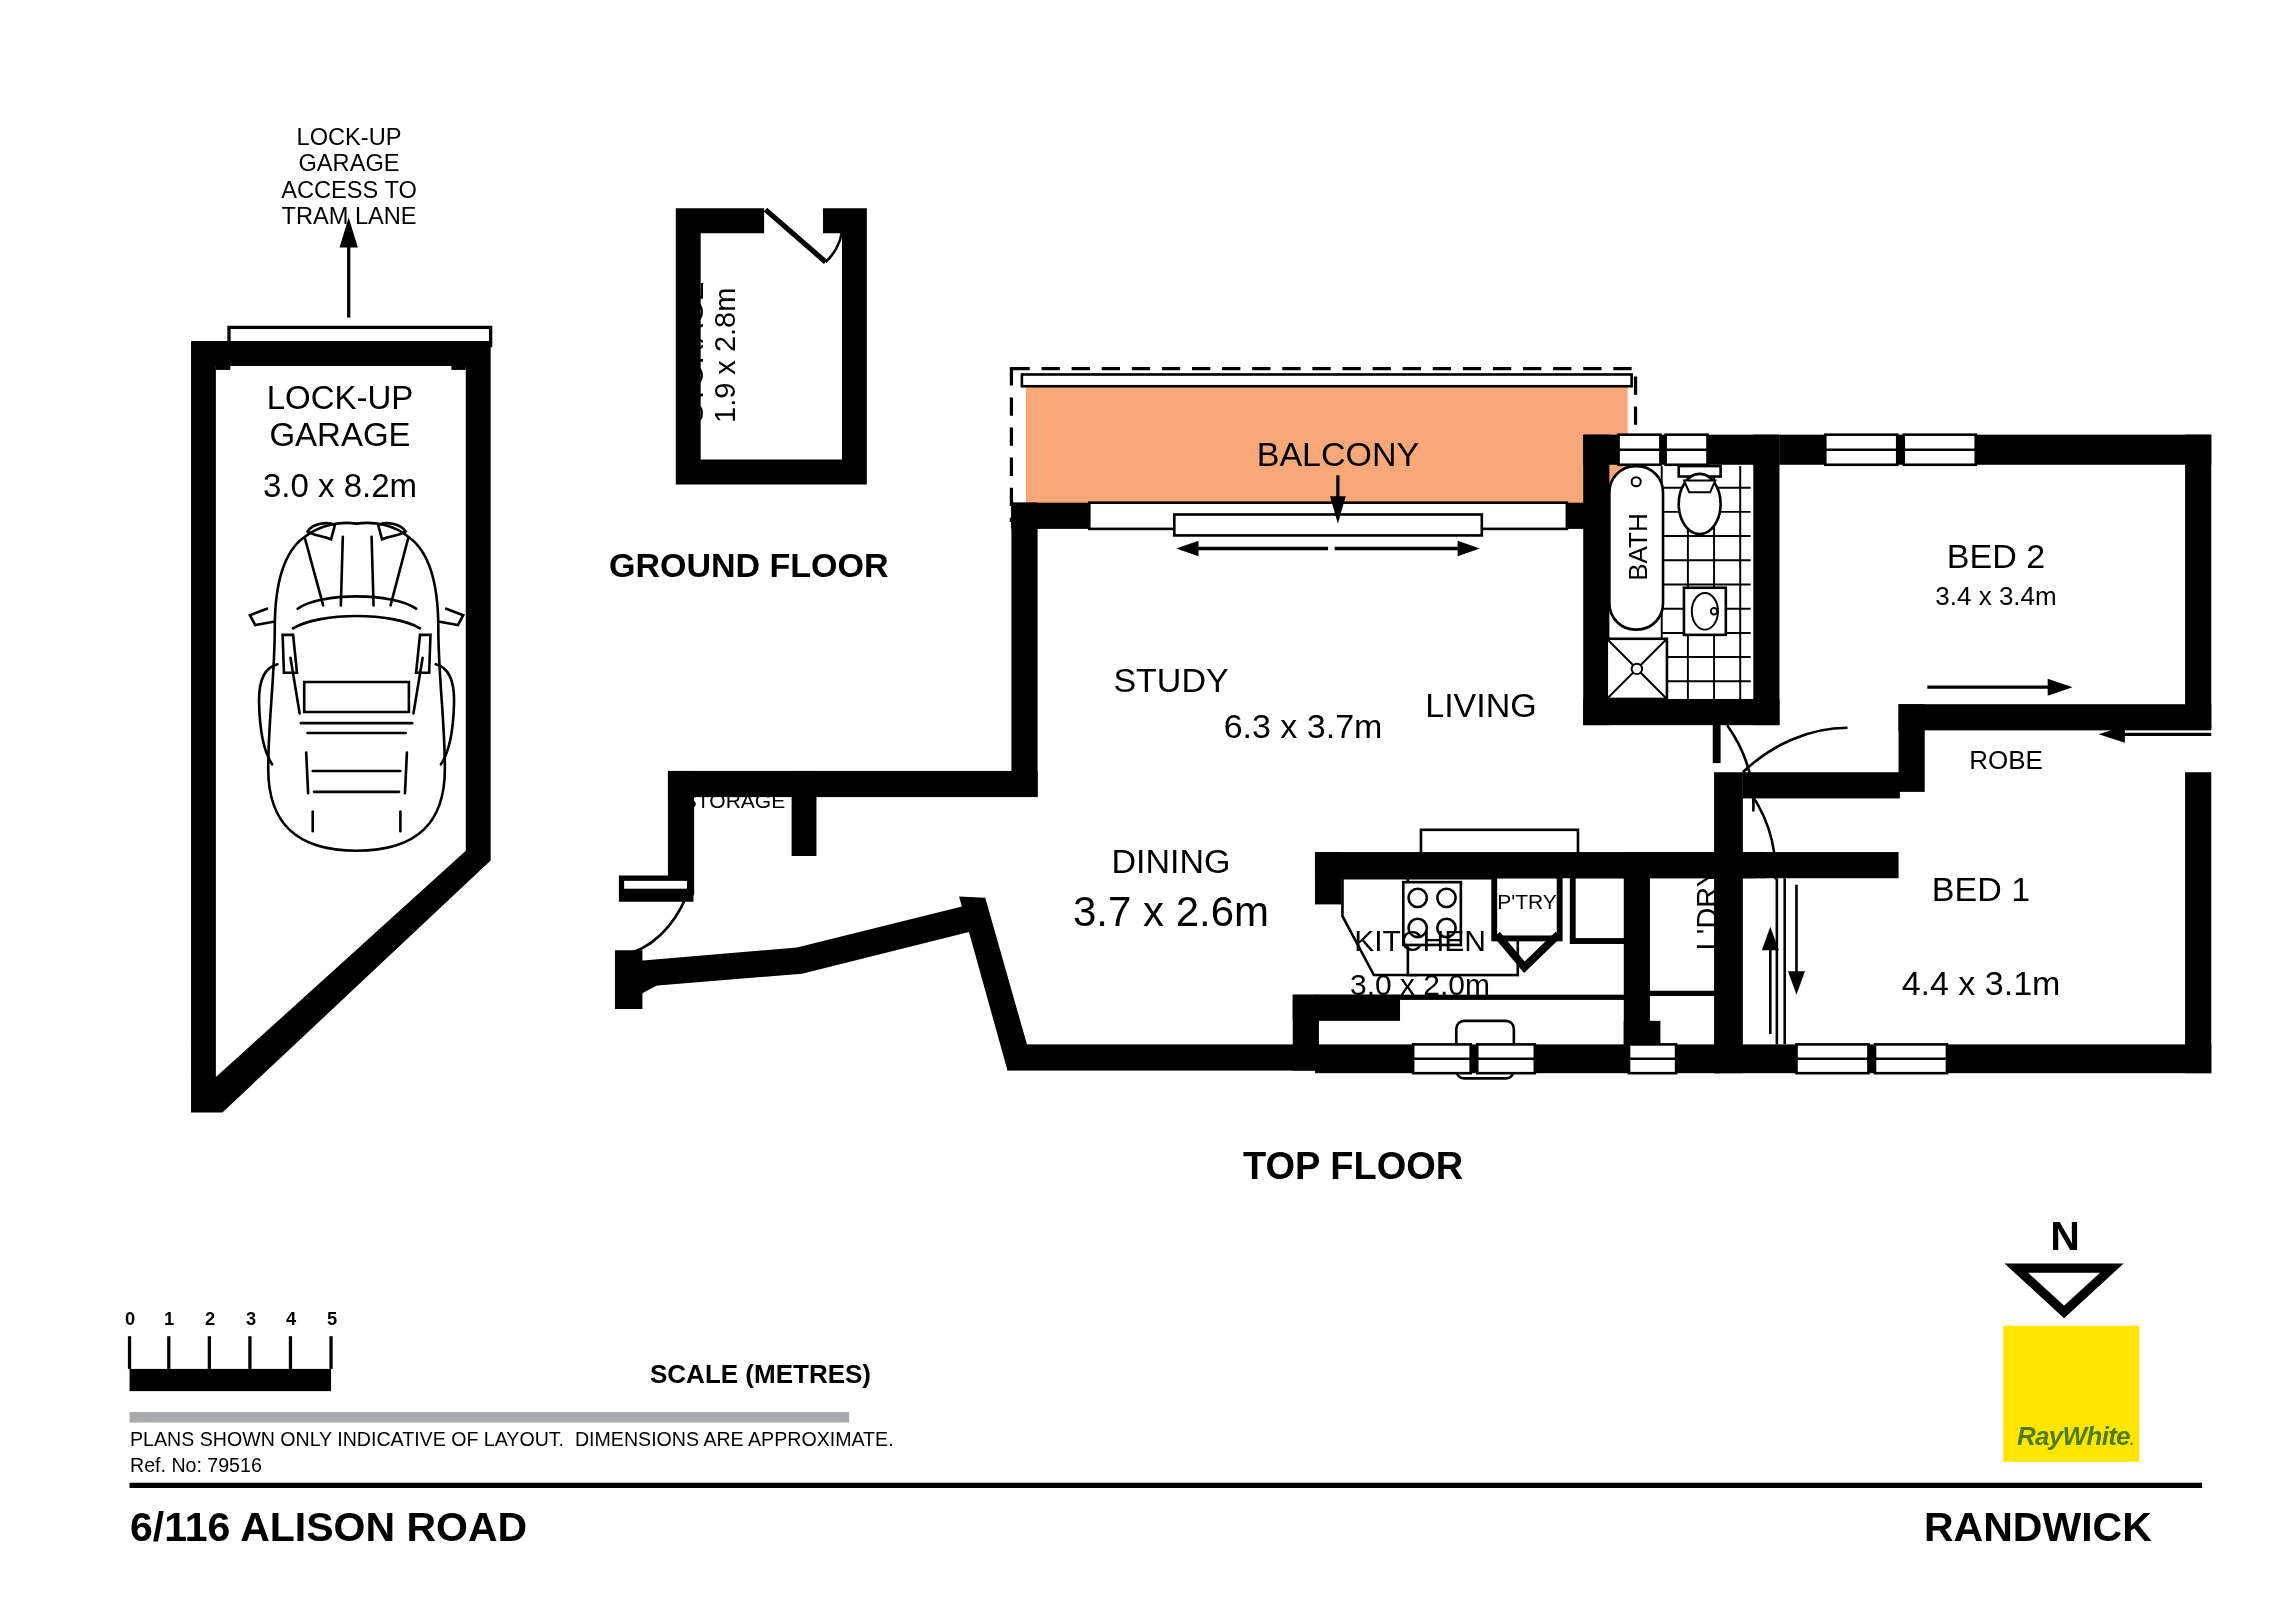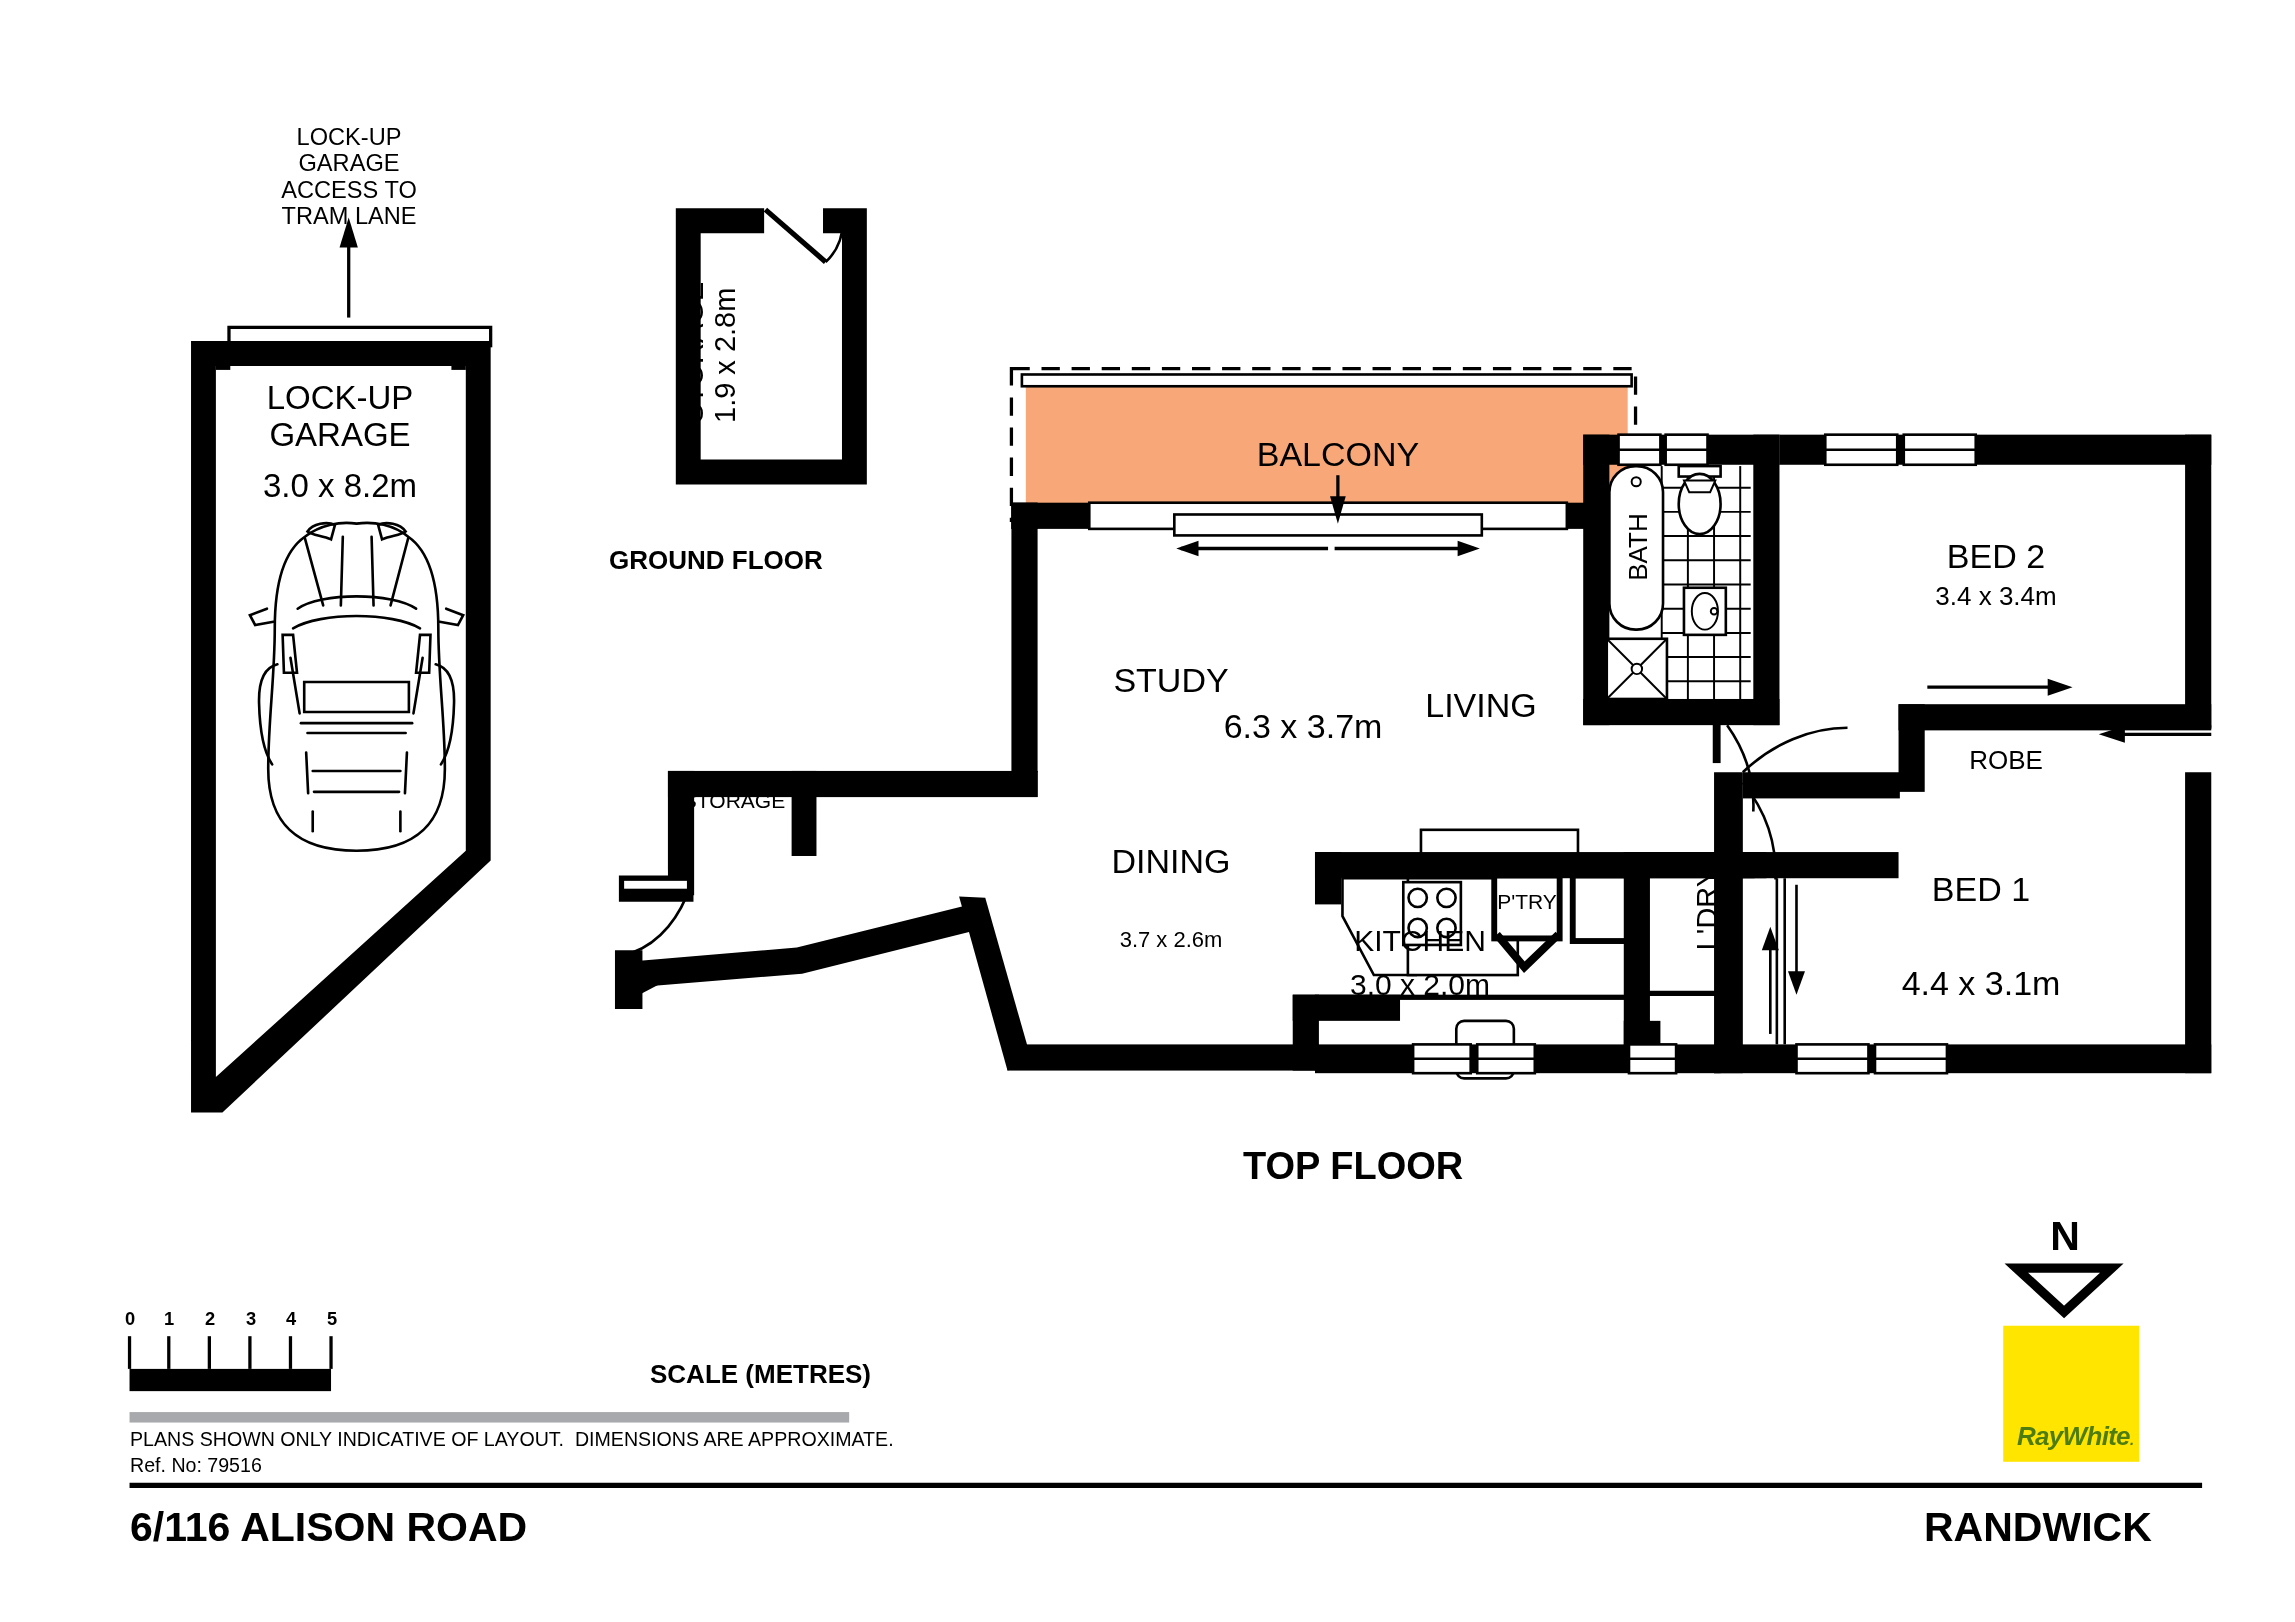--- a/index.html
+++ b/index.html
@@ -325,30 +325,30 @@
 TRAM LANE</div>
 
 <div class="lbl c" style="left:340px;top:380px;font-size:33px;text-align:center;">LOCK-UP
 GARAGE</div>
 <div class="lbl c" style="left:340px;top:468px;font-size:33px;text-align:center;">3.0 x 8.2m</div>
 
 <div class="lbl" style="left:733px;top:249px;font-size:29px;width:118px;text-align:center;
       transform:rotate(-90deg);transform-origin:59px 115px;">STORAGE
 1.9 x 2.8m</div>
 
-<div class="lbl bold" style="left:609px;top:546px;font-size:26px;">GROUND FLOOR</div>
+<div class="lbl bold" style="left:609px;top:546px;font-size:34px;">GROUND FLOOR</div>
 
 <div class="lbl c" style="left:1338px;top:435px;font-size:34px;">BALCONY</div>
 
 <div class="lbl c" style="left:1171px;top:661px;font-size:34px;">STUDY</div>
 <div class="lbl c" style="left:1303px;top:707px;font-size:34px;">6.3 x 3.7m</div>
 <div class="lbl c" style="left:1481px;top:686px;font-size:34px;">LIVING</div>
 
 <div class="lbl c" style="left:1171px;top:842px;font-size:34px;text-align:center;">DINING</div>
-<div class="lbl c" style="left:1171px;top:888px;font-size:22px;margin-top:40px;">3.7 x 2.6m</div>
+<div class="lbl c" style="left:1171px;top:888px;font-size:42px;">3.7 x 2.6m</div>
 
 <div class="lbl c" style="left:1420px;top:924px;font-size:30px;">KITCHEN</div>
 <div class="lbl c" style="left:1420px;top:968px;font-size:30px;">3.0 x 2.0m</div>
 
 <div class="lbl c" style="left:1527px;top:890px;font-size:21px;">P'TRY</div>
 
 <div class="lbl" style="left:1646px;top:890px;font-size:29px;width:131px;text-align:center;
       transform:rotate(-90deg);transform-origin:65px 19.6px;">L'DRY</div>
 
 <div class="lbl" style="left:1670px;top:926px;font-size:26px;width:131px;text-align:center;

